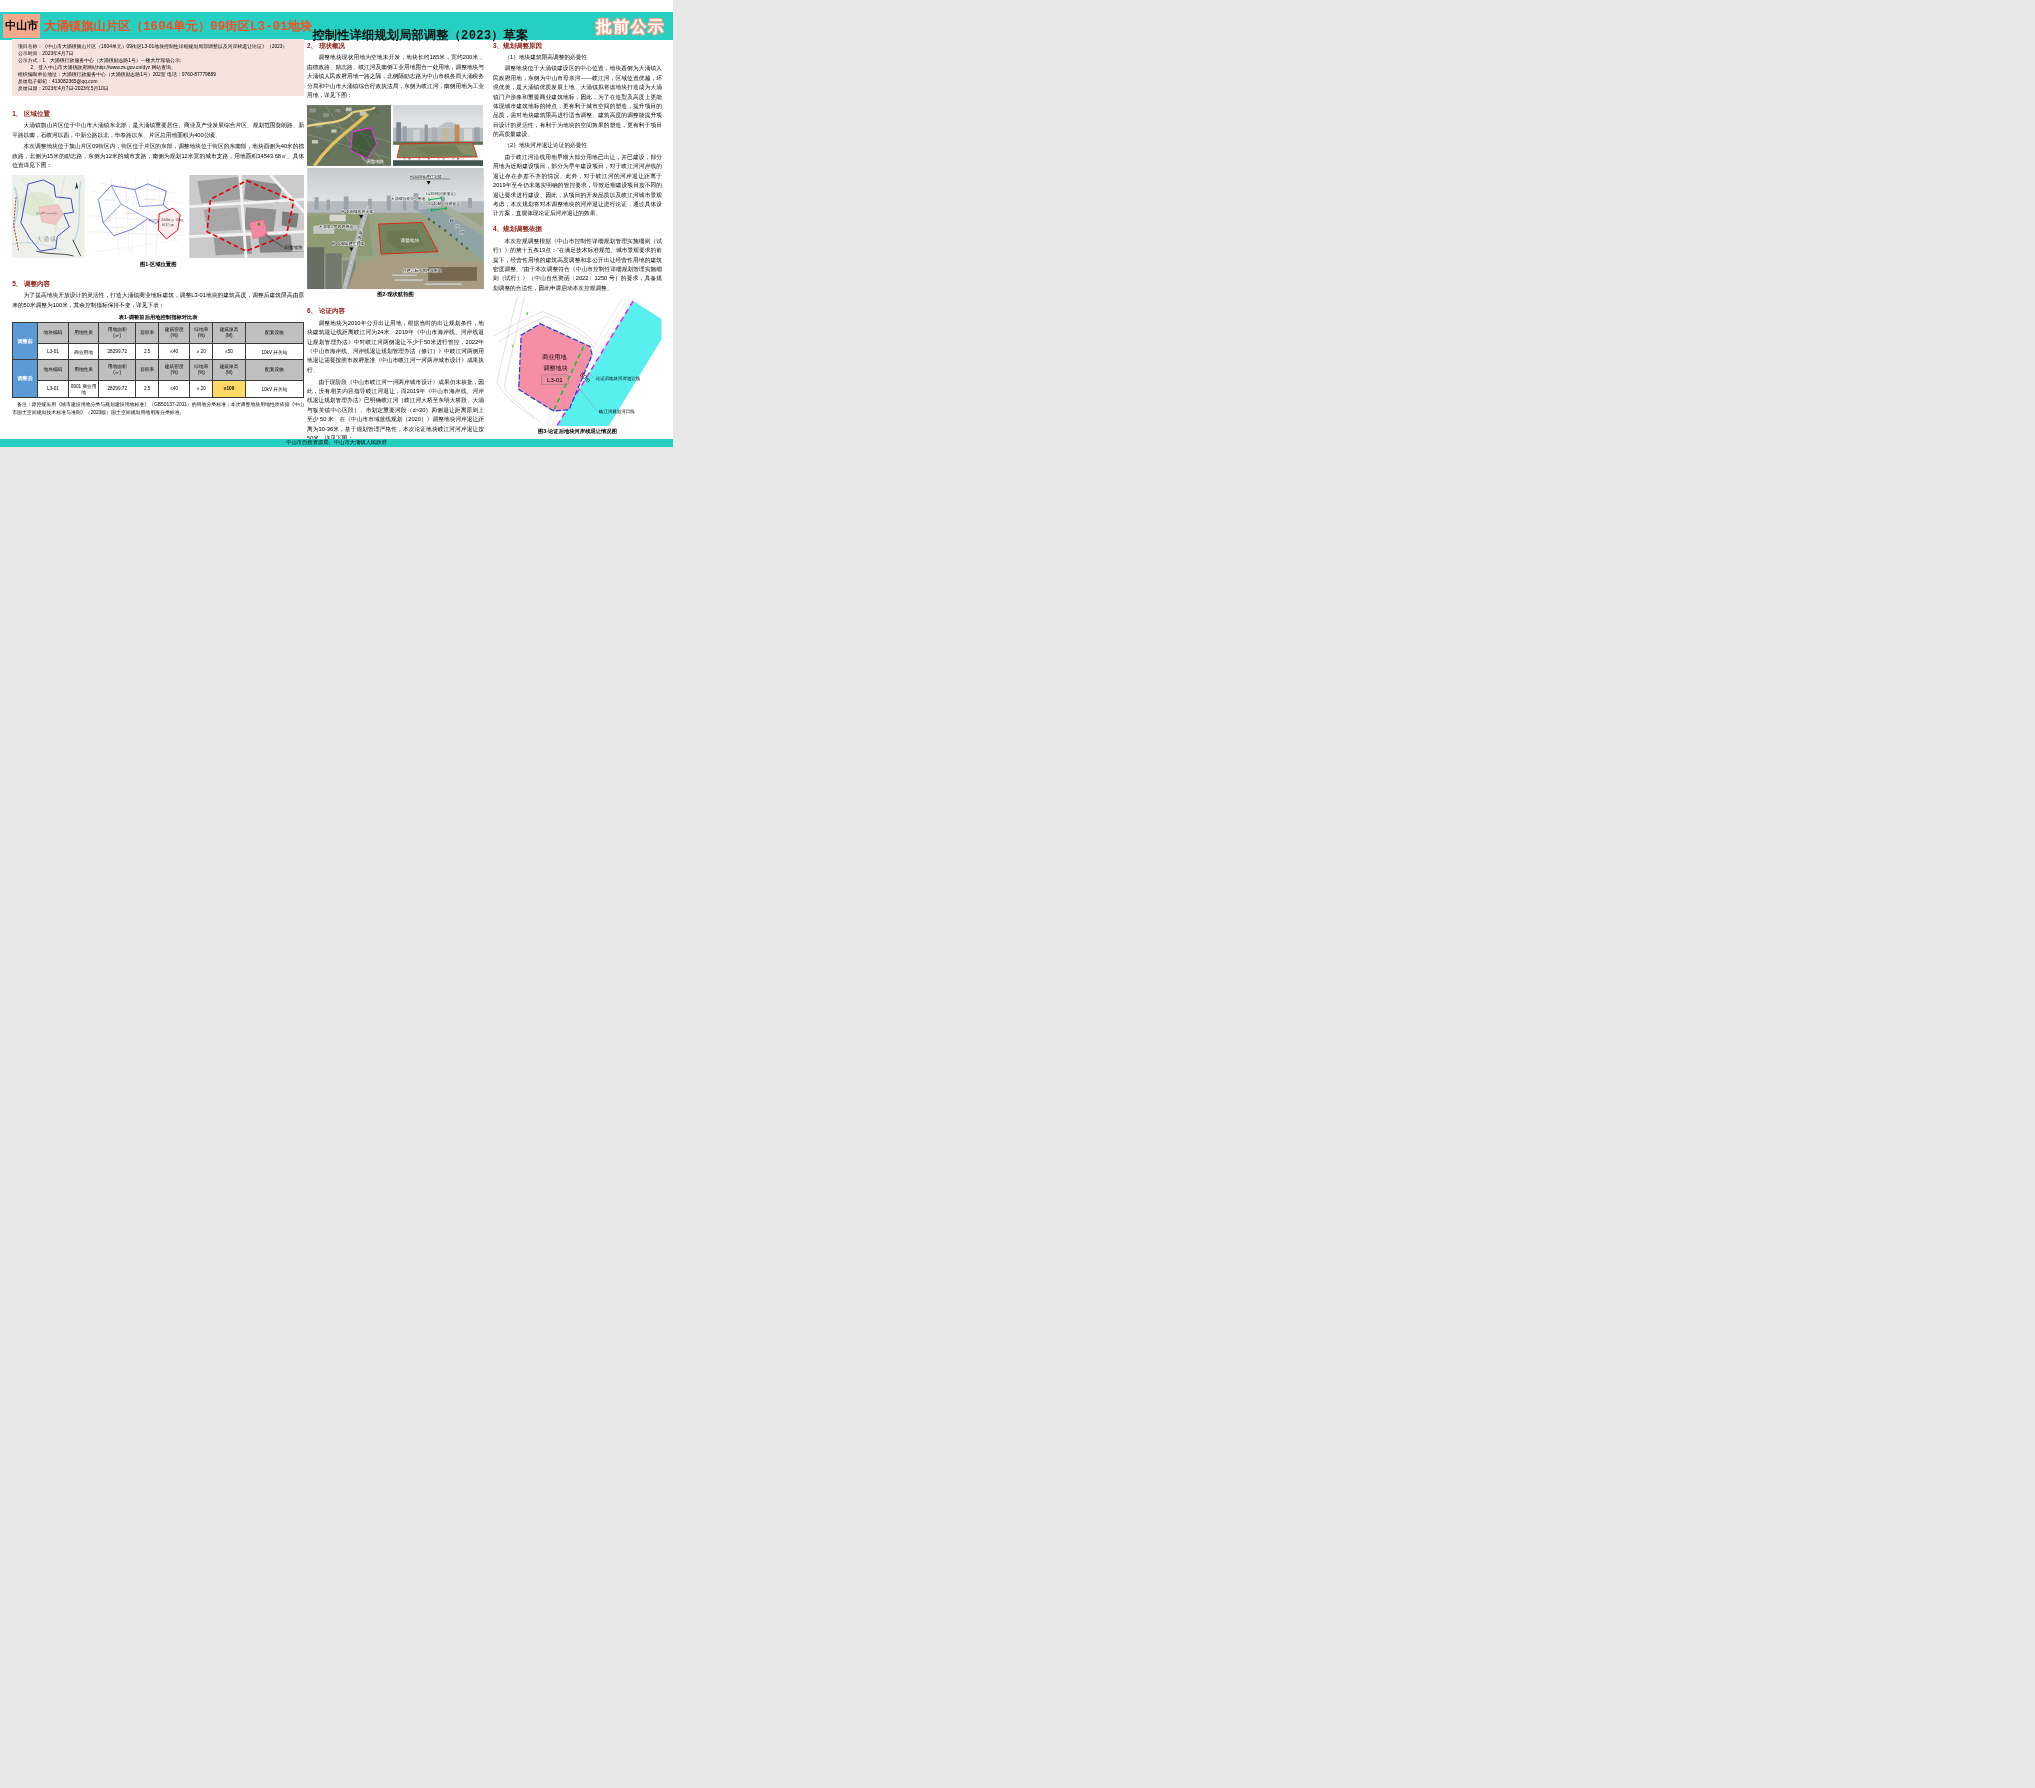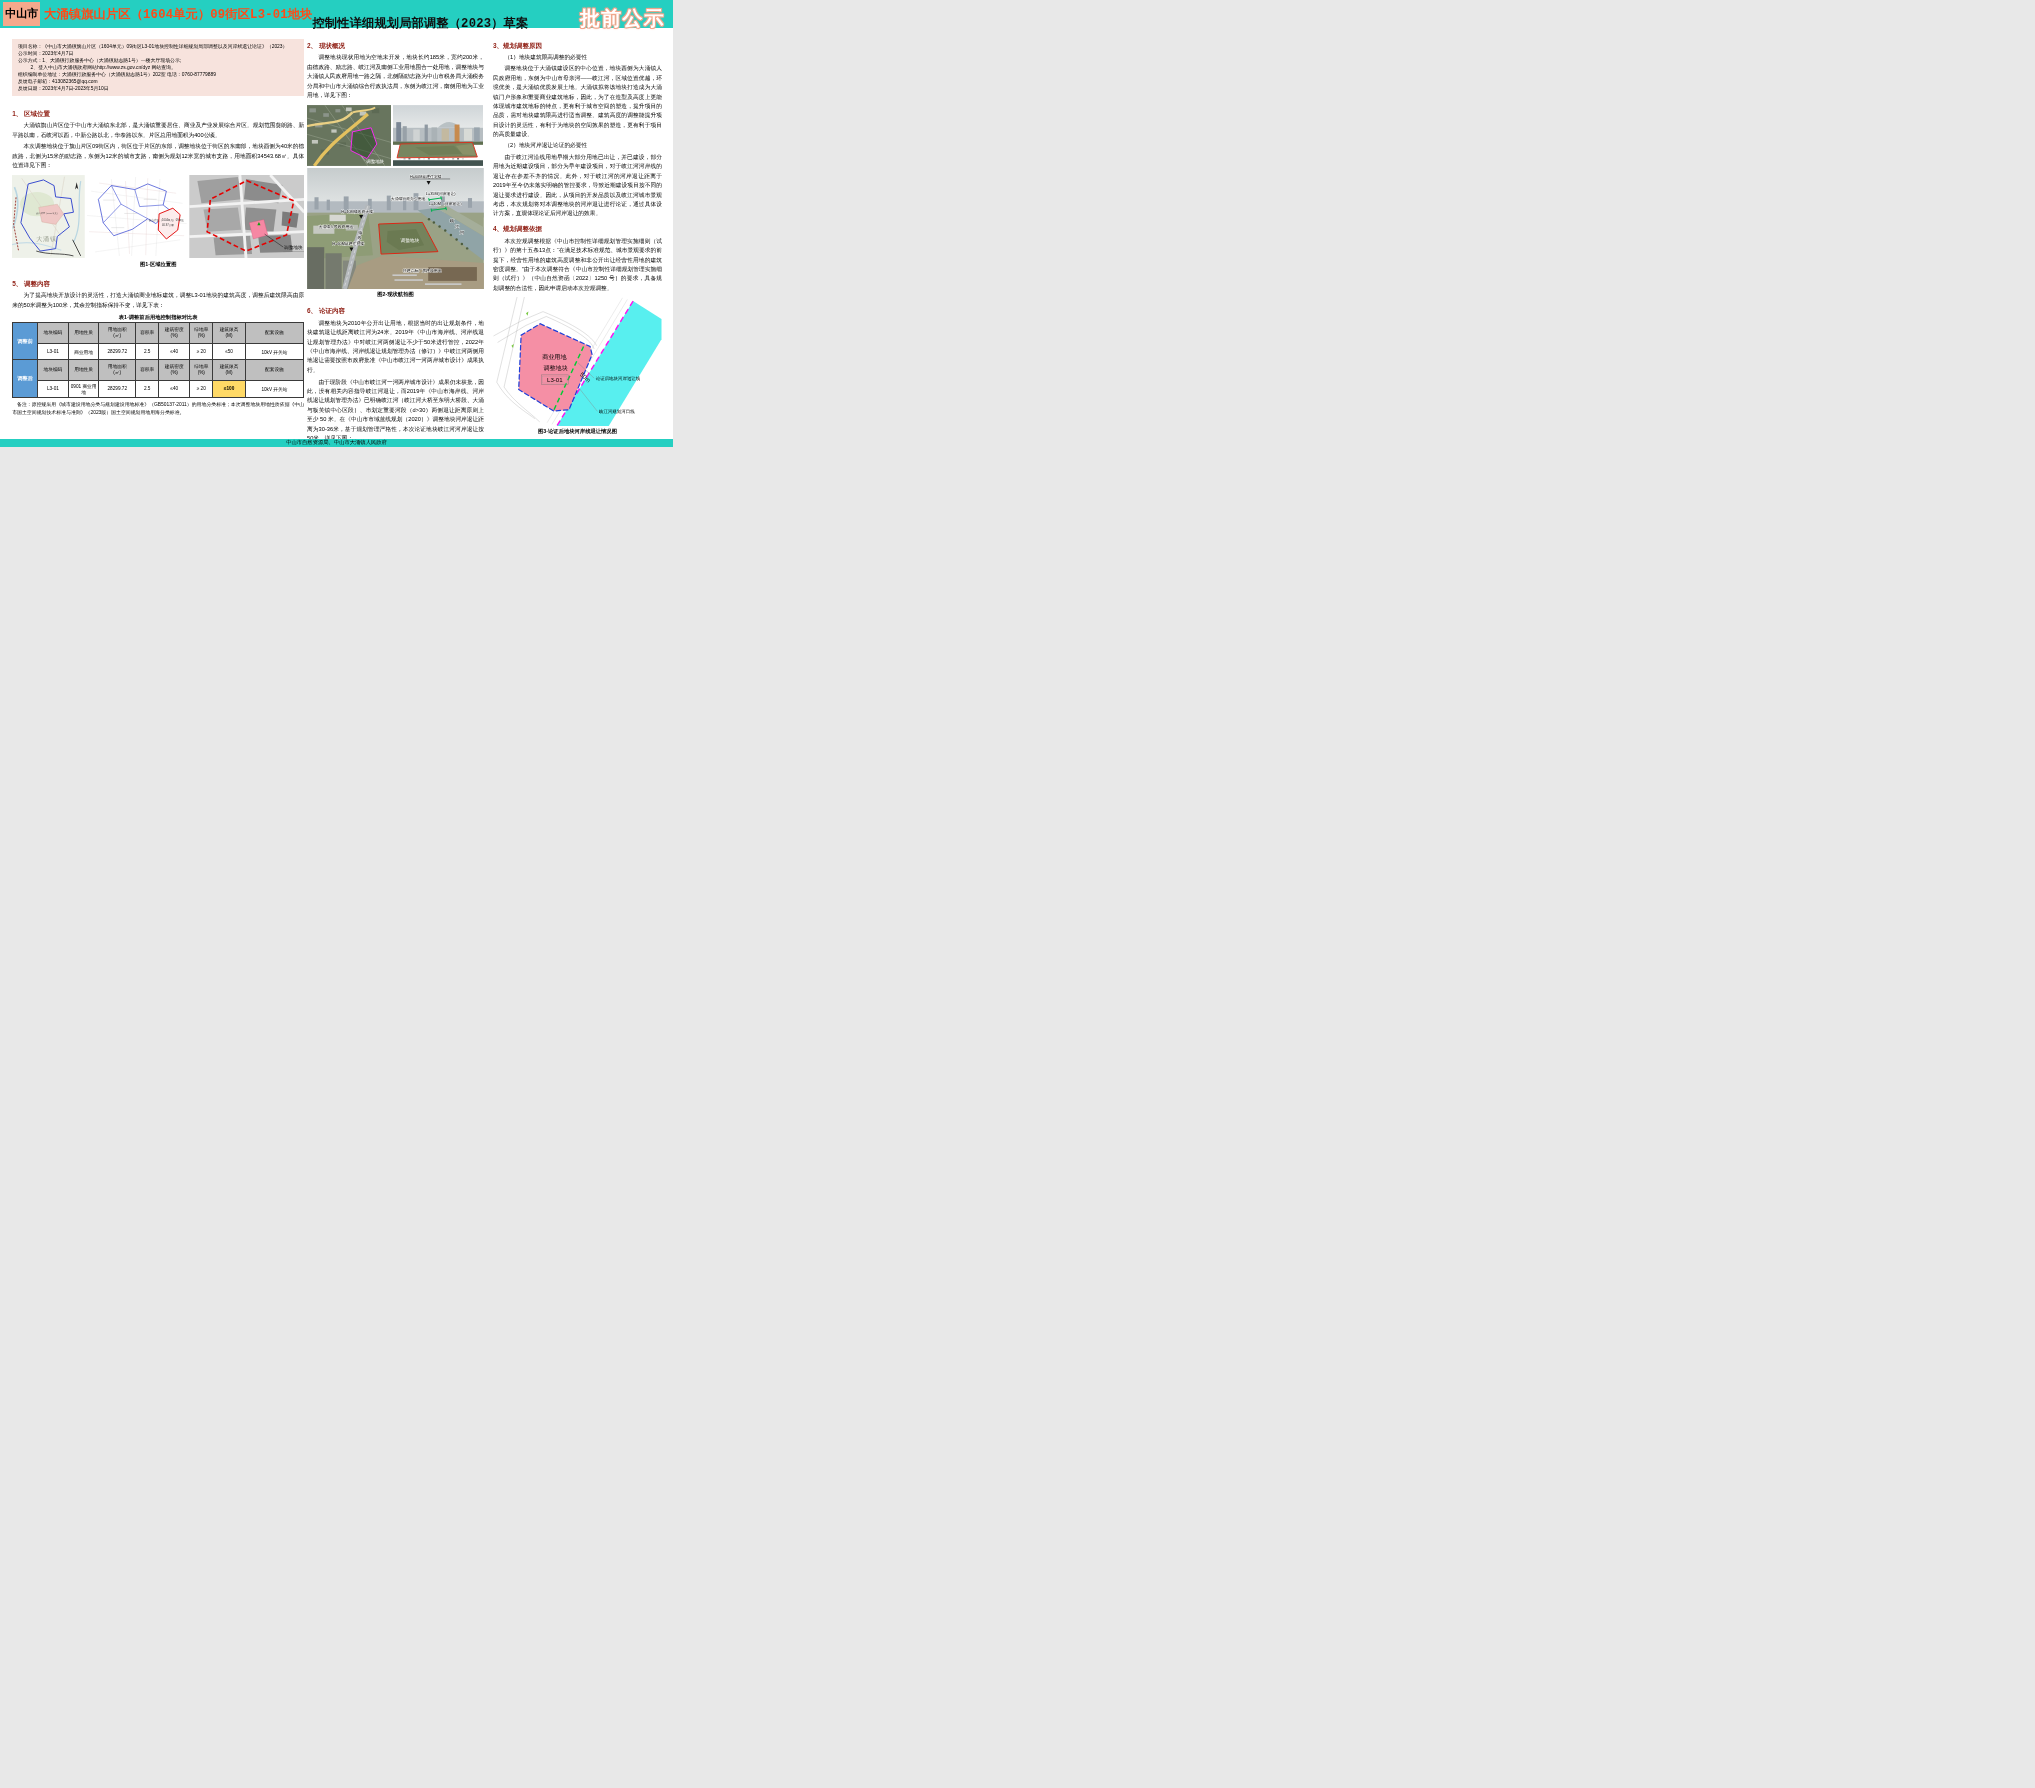--- a/index.html
+++ b/index.html
@@ -1,26 +1,26 @@
 <!DOCTYPE html>
 <html style="font-size:6.5px"><head>
 <meta charset="utf-8">
 <style>
   html,body{margin:0;padding:0;background:#e8e8e8;}
   .page{position:relative;width:673px;height:447px;background:#ffffff;overflow:hidden;
         font-family:"Liberation Sans","DejaVu Sans",sans-serif;color:#000;}
   
-  .hdr{position:absolute;top:0;left:0;right:0;height:28px;background:#25CFC1;}
+  .hdr{position:absolute;top:12px;left:0;right:0;height:28px;background:#25CFC1;}
   .city-badge{position:absolute;left:3.3px;top:2px;width:37px;height:23.6px;background:#F4A98C;
         display:flex;align-items:center;justify-content:center;font-size:11px;font-weight:bold;color:#000;}
   .main-title{position:absolute;left:44px;top:0;height:28px;display:flex;align-items:center;
         font-size:12.2px;font-weight:bold;white-space:nowrap;letter-spacing:0.2px;font-family:Liberation Mono, monospace;}
   .main-title .hl{color:#FF4B17;}
   .main-title .rest{color:#101010;margin-top:18px;}
-  .notice-badge{position:absolute;right:8.1px;top:4.9px;font-size:20px;font-weight:bold;color:#ffffff;
+  .notice-badge{position:absolute;right:8.1px;top:4.9px;font-size:16px;font-weight:bold;color:#ffffff;
         letter-spacing:1.2px;
         text-shadow:0 0 2px #F4A98C,0 0 2.8px #F4A98C,0.8px 0.8px 0.4px #F2A28A,-0.8px -0.8px 0.4px #F2A28A,
                     0.8px -0.8px 0.4px #F2A28A,-0.8px 0.8px 0.4px #F2A28A;}
   .ftr{position:absolute;left:0;right:0;bottom:0;height:8.5px;background:#25CFC1;
         display:flex;align-items:center;justify-content:center;font-size:5.3px;color:#000;}
   
   .col{position:absolute;top:28px;height:411px;overflow:hidden;}
   .col-left{left:12.2px;width:292px;}
   .col-mid{left:307px;width:177px;}
   .col-right{left:493px;width:169px;}

